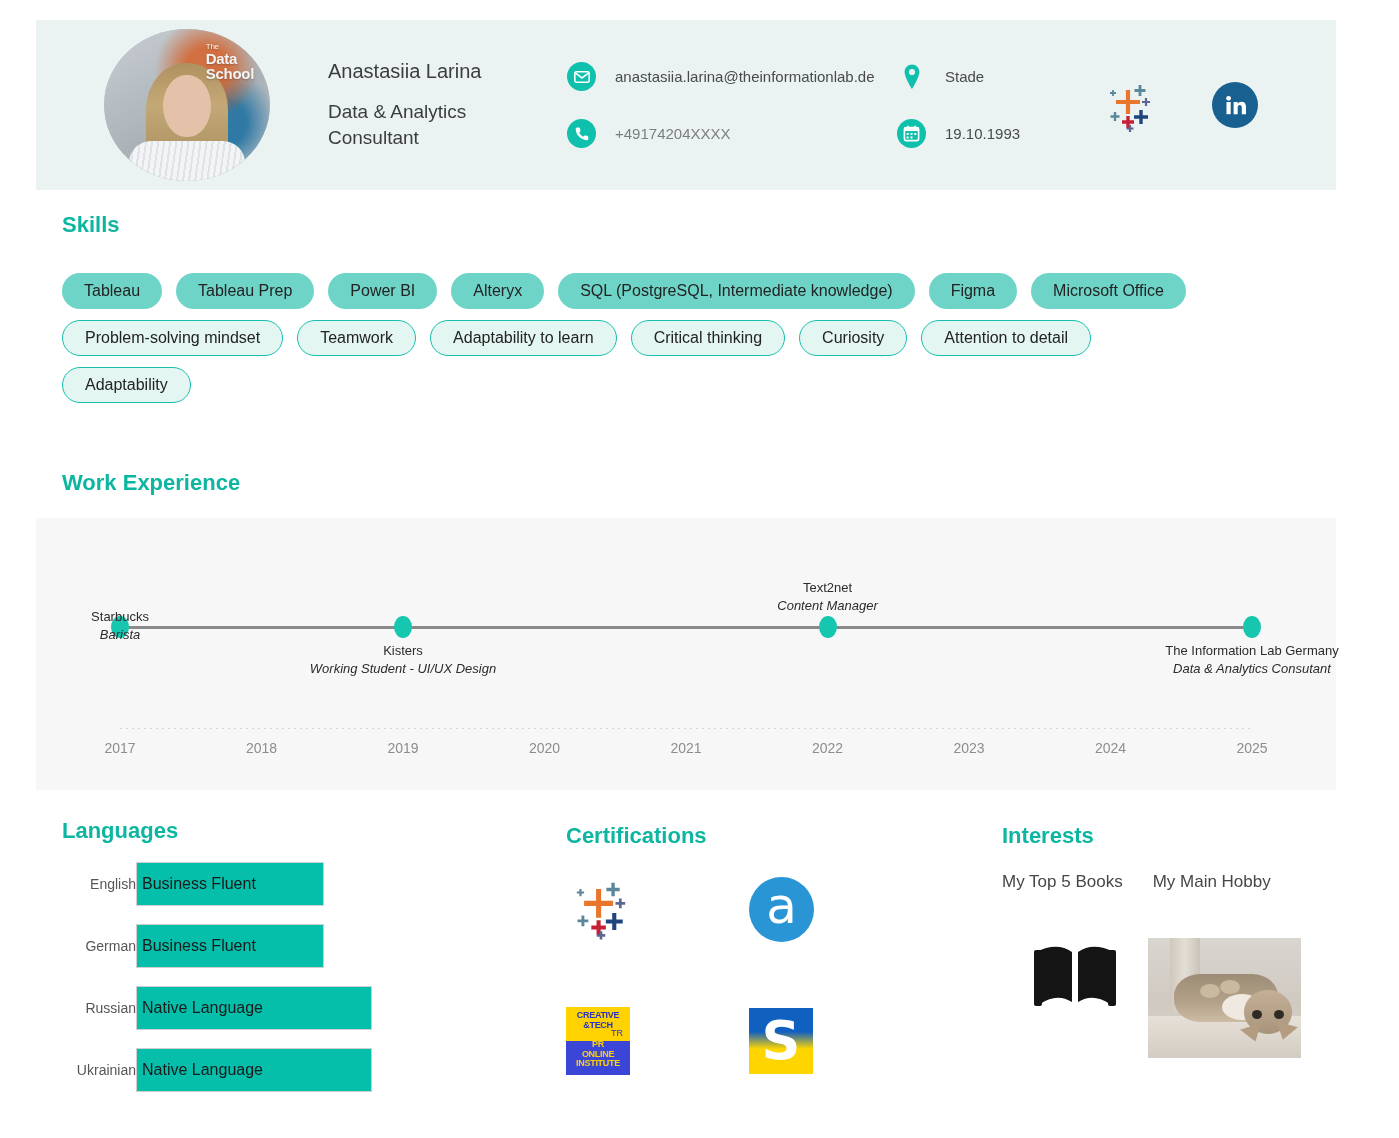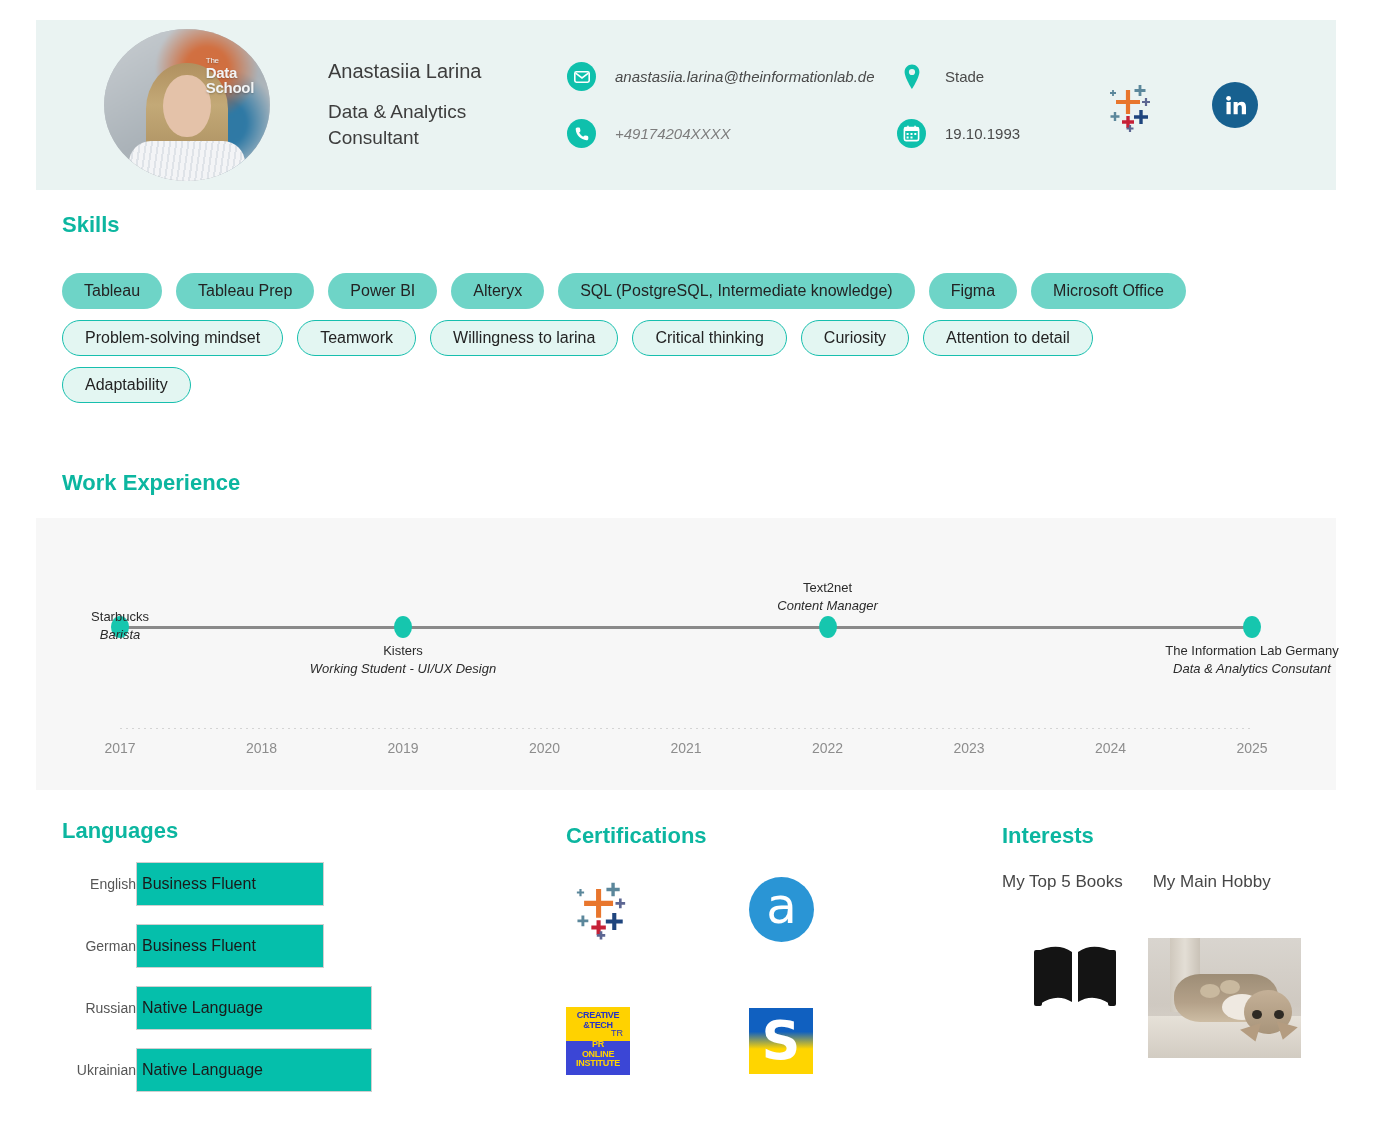--- a/index.html
+++ b/index.html
@@ -31,21 +31,21 @@
       radial-gradient(circle at 62% 26%, rgba(214,98,42,.85) 0 14%, rgba(214,98,42,0) 34%),
       radial-gradient(circle at 72% 62%, rgba(24,110,160,.85) 0 15%, rgba(24,110,160,0) 36%),
       linear-gradient(150deg,#c9ced2 0%, #aab2b8 55%, #c6cace 100%);
     filter: blur(1px);
   }
   .avatar .logotext {
     position:absolute; right:16px; top:14px; text-align:left;
     color:#f2f4f5; font-size:15px; line-height:1.02; font-weight:700;
     text-shadow:0 1px 2px rgba(0,0,0,.25); letter-spacing:-.3px;
   }
-  .avatar .logotext .the { font-size:8px; font-weight:400; display:block;margin-top:14px; }
+  .avatar .logotext .the { font-size:8px; font-weight:400; display:block; }
   .avatar .person {
     position:absolute; left:50%; bottom:0; transform:translateX(-50%);
     width:104px; height:120px;
   }
   .avatar .hair {
     position:absolute; left:50%; bottom:14px; transform:translateX(-50%);
     width:82px; height:104px; border-radius:40px 40px 30px 30px / 46px 46px 22px 22px;
     background:linear-gradient(180deg,#b0905f 0%, #c3a977 40%, #a98d5e 100%);
   }
   .avatar .face {
@@ -69,21 +69,21 @@
   .cicon {
     width:29px; height:29px; border-radius:50%;
     background:#0fc0ac; color:#ffffff;
     display:flex; align-items:center; justify-content:center;
     flex:0 0 auto;
   }
   .cicon.pin { background:transparent; color:#0fc0ac; }
   .cicon svg { display:block; }
   .ctext { margin-left:19px; font-size:15px; color:#4a4a4a; white-space:nowrap; }
   .ctext.muted { color:#7d7d7d; }
-  .col-a { width:330px;font-style:italic; }
+  .col-a { width:330px; }
   .col-b { width:190px; }
 
   .brandlogos { margin-left:auto; margin-right:78px; display:flex; align-items:center; gap:53px; }
   .tableau-mark { width:58px; height:58px; position:relative; }
   .li-badge {
     width:46px; height:46px; border-radius:50%; background:#17608f;
     display:flex; align-items:center; justify-content:center;
   }
 
   
@@ -331,21 +331,21 @@
 <div class="skills" id="skills-list">
     <div class="chip filled">Tableau</div>
     <div class="chip filled">Tableau Prep</div>
     <div class="chip filled">Power BI</div>
     <div class="chip filled">Alteryx</div>
     <div class="chip filled">SQL (PostgreSQL, Intermediate knowledge)</div>
     <div class="chip filled">Figma</div>
     <div class="chip filled">Microsoft Office</div>
     <div class="chip outline">Problem-solving mindset</div>
     <div class="chip outline">Teamwork</div>
-    <div class="chip outline">Willingness to larina</div>
+    <div class="chip outline">Adaptability to learn</div>
     <div class="chip outline">Critical thinking</div>
     <div class="chip outline">Curiosity</div>
     <div class="chip outline">Attention to detail</div>
     <div class="chip outline">Adaptability</div>
   </div>
 
 <div class="sec-title" style="left:62px; top:470px;">Work Experience</div>
 <div class="tl-panel">
   <div class="tl-axis"></div>
   <div class="tl-ticks"></div>

